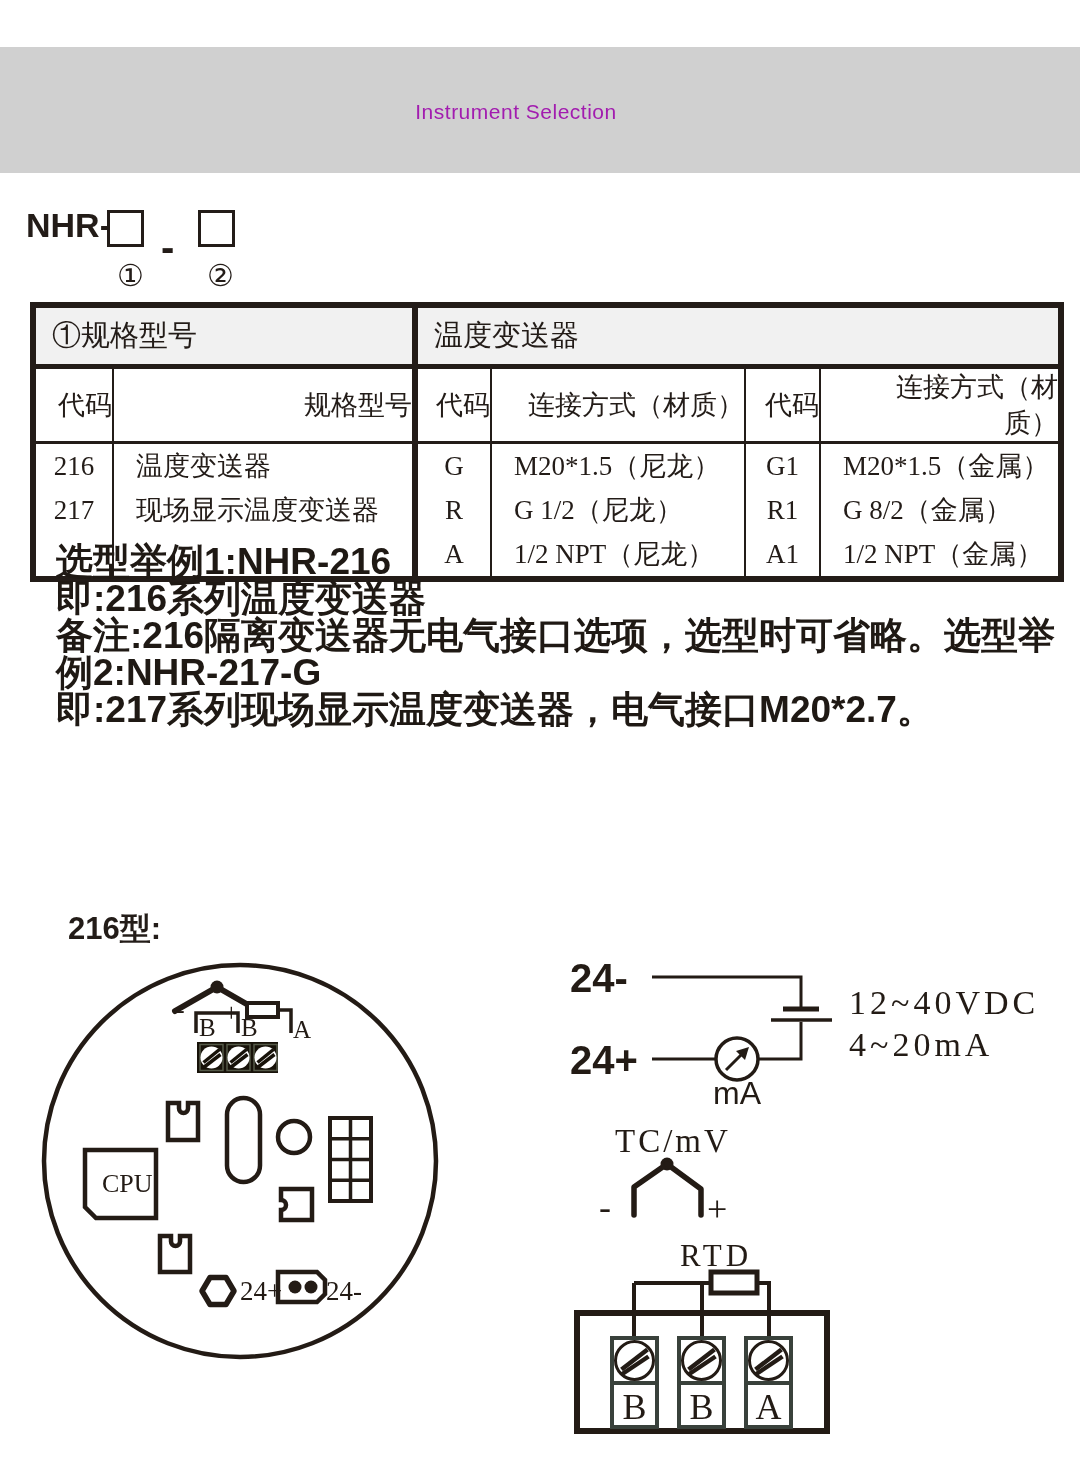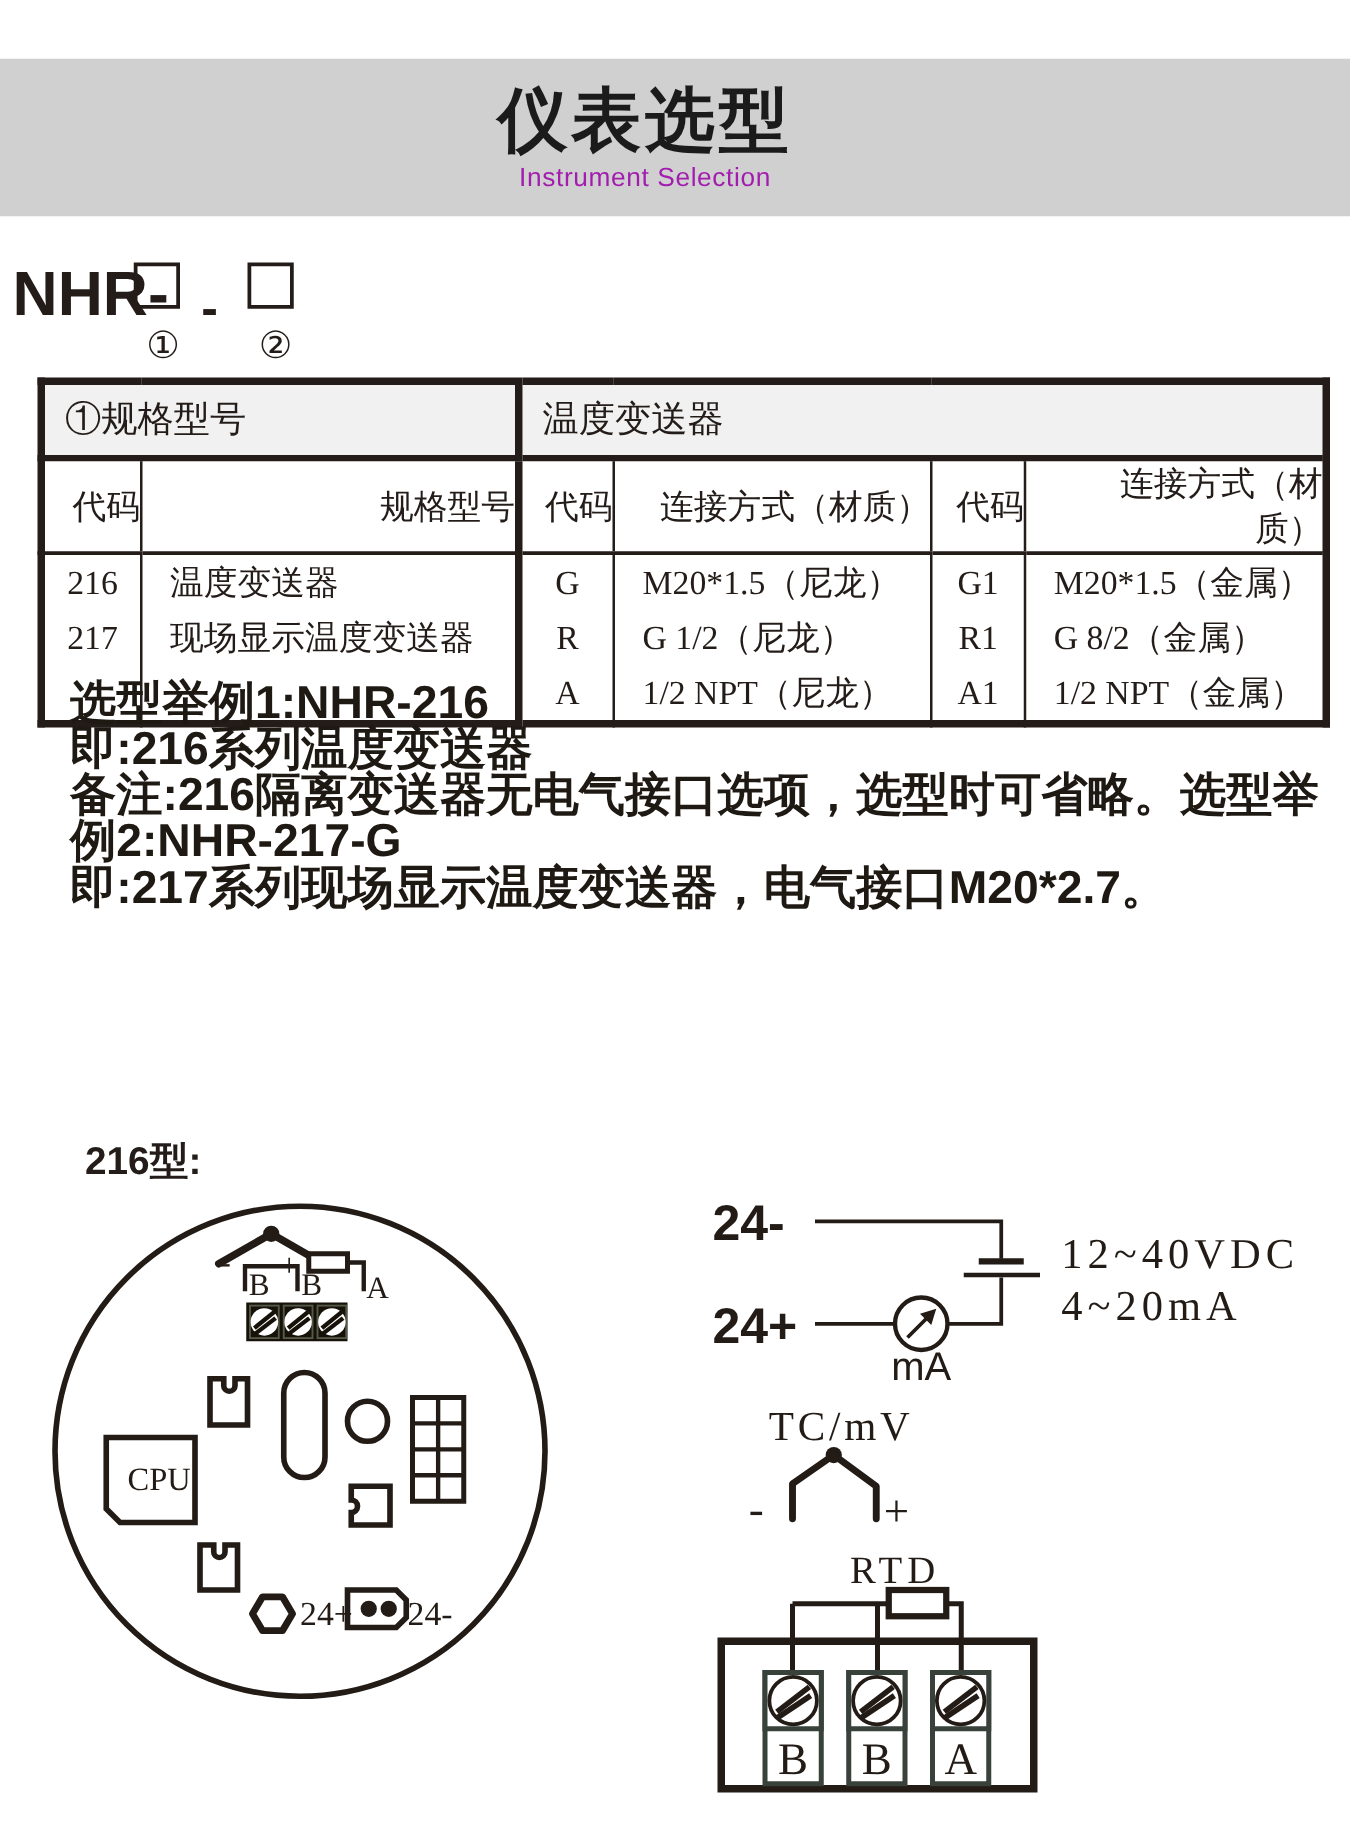--- a/index.html
+++ b/index.html
@@ -16,21 +16,21 @@
   .banner{
     position:absolute;left:0;width:1080px;background:var(--banner-bg);
     display:flex;flex-direction:column;align-items:center;justify-content:center;
   }
   .banner-inner{display:flex;flex-direction:column;align-items:center;transform:translateX(-24px);}
   .banner-title{font-size:56px;font-weight:700;letter-spacing:3px;color:#1b1b1b;line-height:1.1;}
   .banner-sub{font-size:21px;font-weight:400;letter-spacing:.5px;color:#a21caf;margin-top:4px;}
   #banner-selection{top:47px;height:126px;}
   #banner-wiring{top:717px;height:127px;}
   
-  .nhr-prefix{position:absolute;left:10px;top:206px;font-size:50px;font-weight:700;letter-spacing:0;}
+  .nhr-prefix{position:absolute;left:26px;top:206px;font-size:34px;font-weight:700;letter-spacing:0;}
   .code-box{position:absolute;width:31px;height:31px;border:3.5px solid var(--ink);}
   #code-box-1{left:107px;top:210px;}
   #code-box-2{left:198px;top:210px;}
   .code-sep{position:absolute;left:161px;top:225px;font-size:40px;font-weight:700;}
   .code-marker{position:absolute;font-size:30px;font-weight:400;}
   #marker-1{left:117px;top:258px;}
   #marker-2{left:207px;top:258px;}
   
   .spec-table{
     position:absolute;left:30px;top:302px;width:1028px;height:238px;
@@ -62,21 +62,20 @@
   .ser{font-family:"Liberation Serif",serif;fill:#231b15;}
   .san{font-family:"Liberation Sans",sans-serif;fill:#231b15;}
 </style>
 </head>
 <body>
 
 <div id="page">
 
   <div class="banner" id="banner-selection">
     <div class="banner-inner">
-      <div class="banner-title">仪表选型</div>
       <div class="banner-sub">Instrument Selection</div>
     </div>
   </div>
 
   <div class="nhr-prefix">NHR-</div>
   <div class="code-box" id="code-box-1"></div>
   <div class="code-sep">-</div>
   <div class="code-box" id="code-box-2"></div>
   <div class="code-marker" id="marker-1">①</div>
   <div class="code-marker" id="marker-2">②</div>

